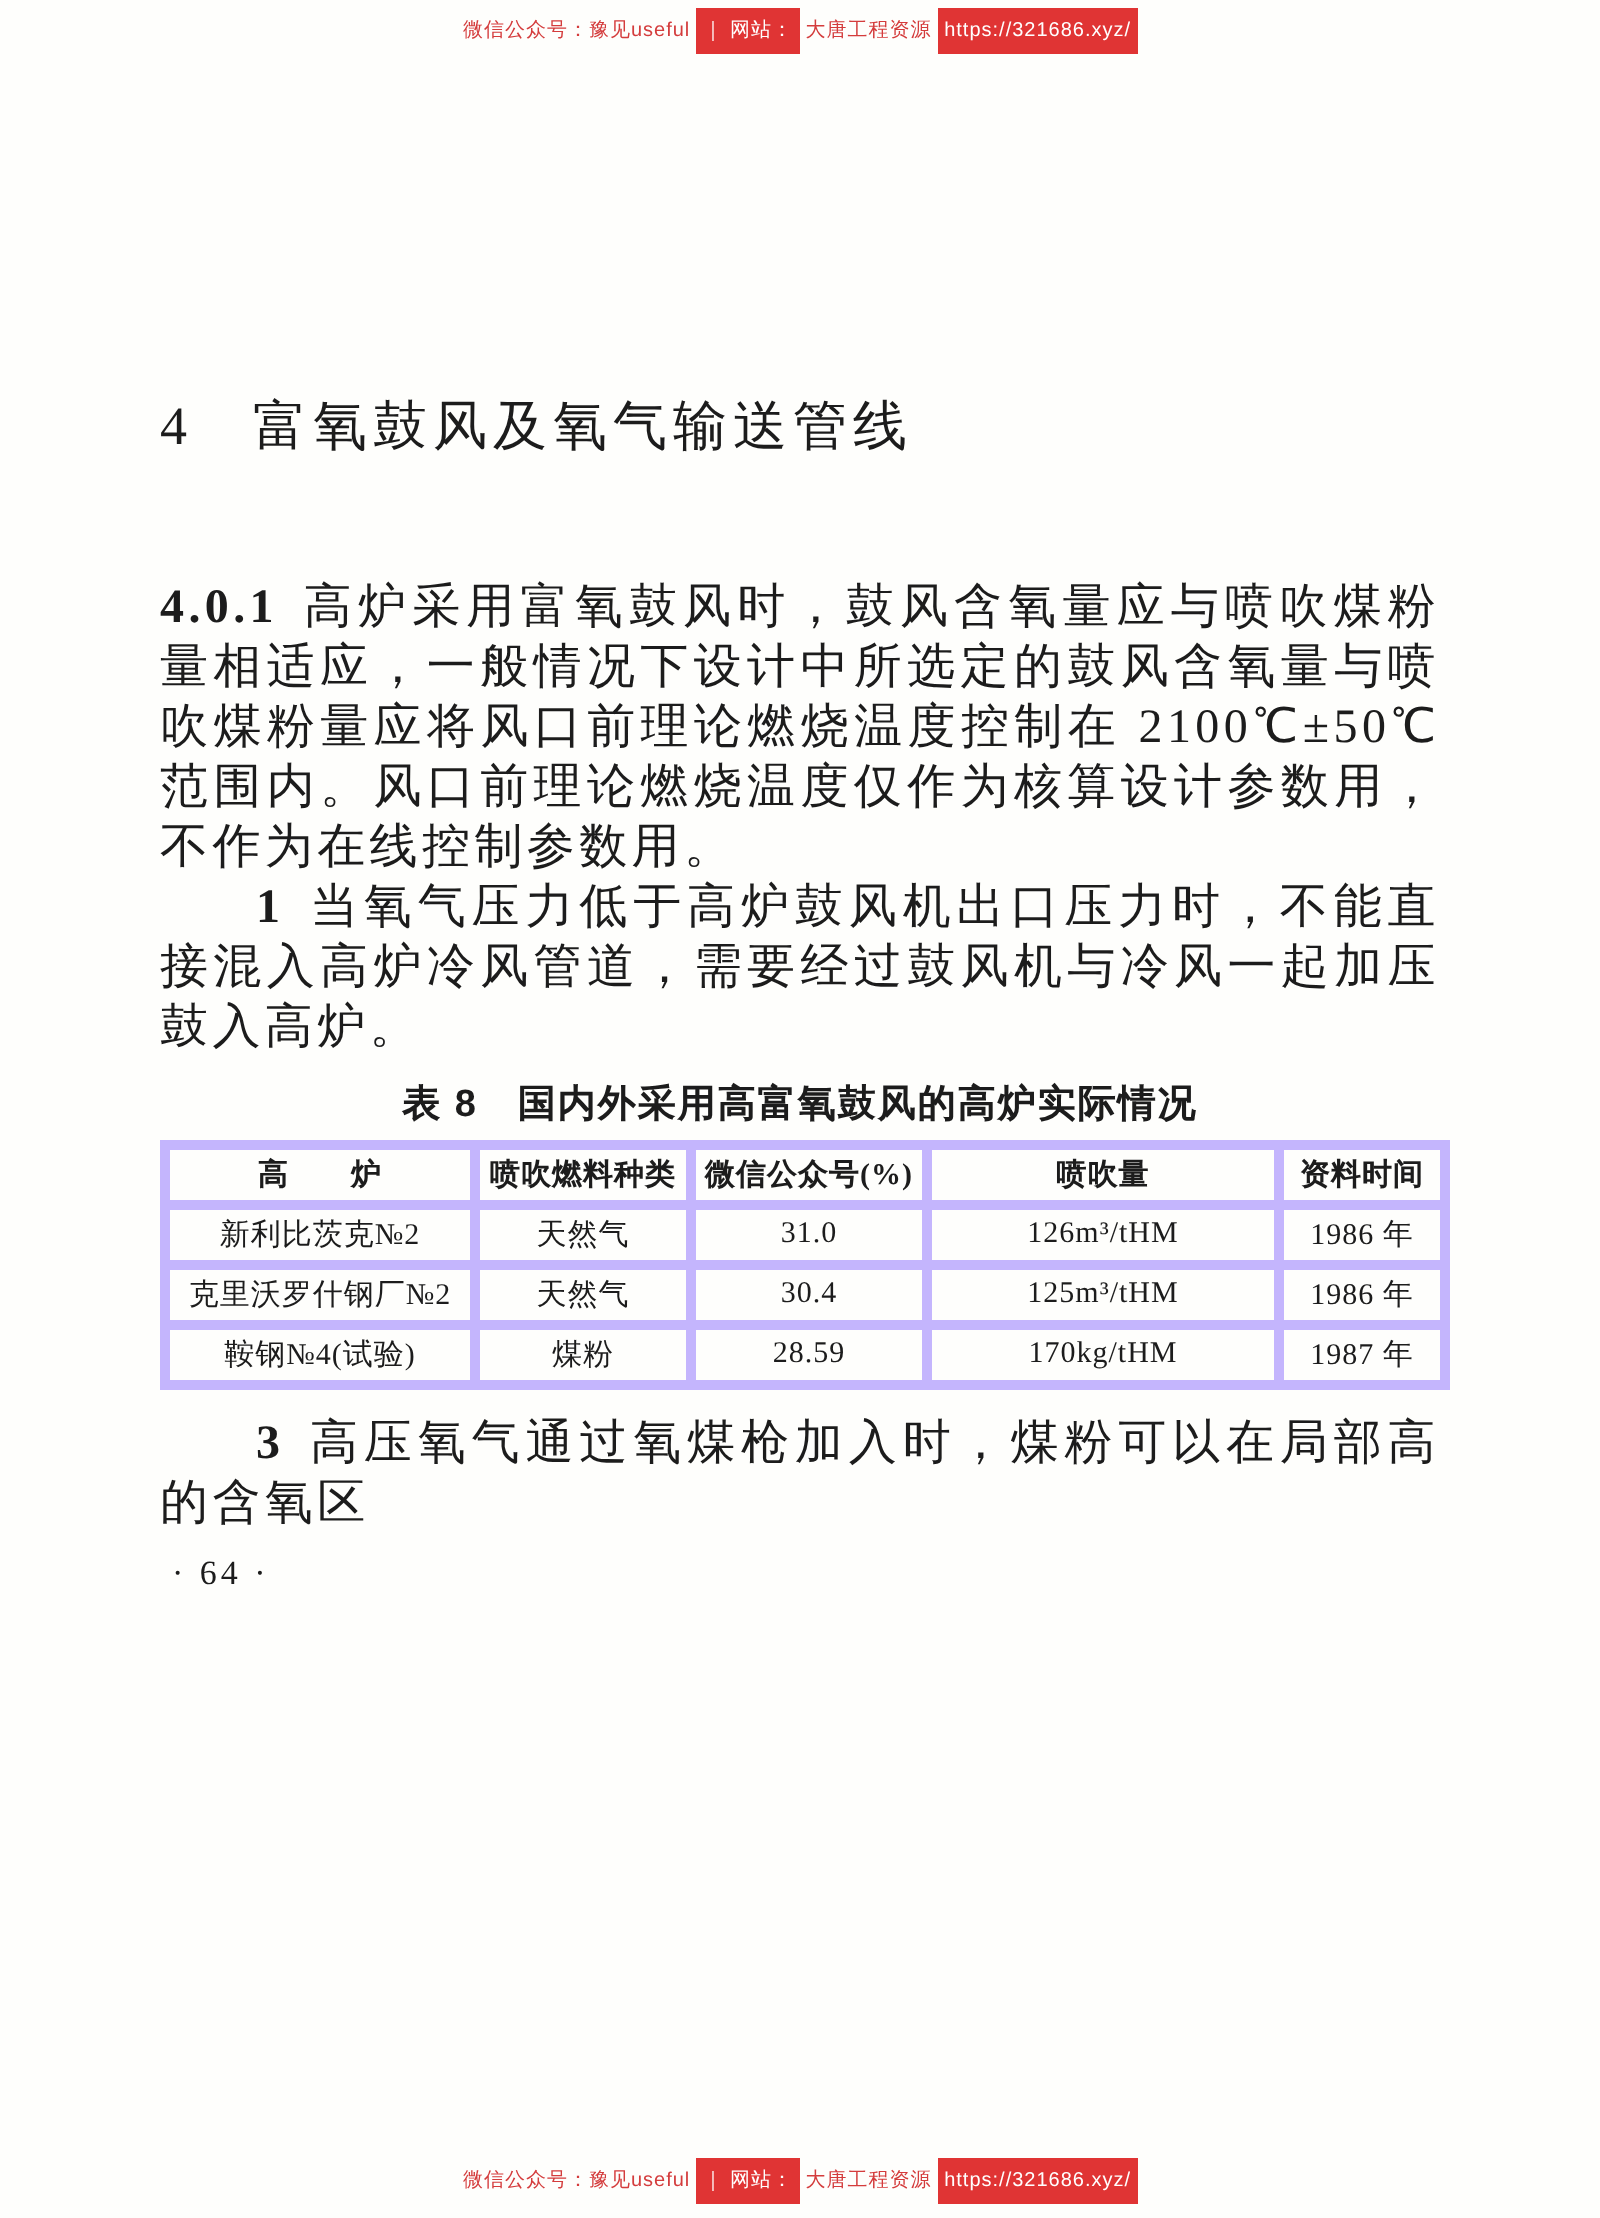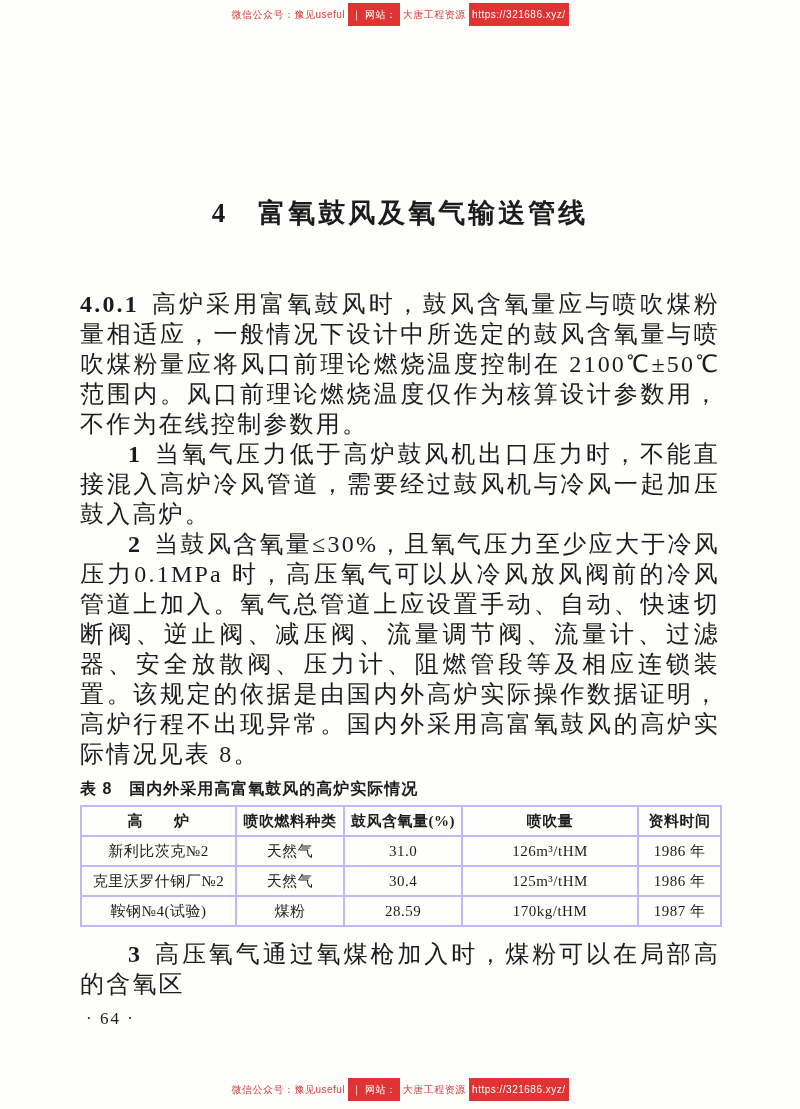--- a/index.html
+++ b/index.html
@@ -24,52 +24,51 @@
   .watermark.top { top: 8px; }
   .watermark.bottom { top: 1083px; }
   .wm-hl {
     background: #e03434;
     color: #ffffff;
     padding: 6px 3px;
   }
   .content { padding: 0 80px; }
   .title {
     padding-top: 195px;
-    text-align: center;
     font-size: 27px;
-    font-weight: bold;
+    font-weight: normal;
     letter-spacing: 3px;
     margin-bottom: 58px;
   }
   .para {
     font-size: 24px;
     line-height: 30px;
     text-align: justify;
     letter-spacing: 2.2px;
   }
   .para b { margin-right: 12px; }
   .para.sub { text-indent: 2em; }
   .table-caption {
     margin-top: 10px;
     margin-bottom: 5px;
-    text-align: left;
+    text-align: center;
     font-weight: bold;
-    font-size: 16px;
+    font-size: 19px;
     letter-spacing: 1px;
     font-family: "Liberation Sans", sans-serif;
   }
   table.bf-table {
     width: 100%;
     table-layout: fixed;
     border-collapse: collapse;
     border: 2px solid #2a2a2a;
     font-size: 15px;
   }
   table.bf-table th, table.bf-table td {
-    border: 2px solid #c4b5fd;
+    border: 5px solid #c4b5fd;
     height: 30px;
     text-align: center;
     padding: 1px 3px;
     letter-spacing: 0.5px;
     overflow: hidden;
     white-space: nowrap;
   }
   table.bf-table th { font-weight: bold; }
   .after-table { margin-top: 12px; }
   .page-number {
@@ -92,39 +91,36 @@
 <div class="content">
 
   <h1 class="title">4　富氧鼓风及氧气输送管线</h1>
 
   <p class="para">
     <b>4.0.1</b><span>高炉采用富氧鼓风时，鼓风含氧量应与喷吹煤粉量相适应，一般情况下设计中所选定的鼓风含氧量与喷吹煤粉量应将风口前理论燃烧温度控制在 2100℃±50℃范围内。风口前理论燃烧温度仅作为核算设计参数用，不作为在线控制参数用。</span>
   </p>
   <p class="para sub">
     <b>1</b><span>当氧气压力低于高炉鼓风机出口压力时，不能直接混入高炉冷风管道，需要经过鼓风机与冷风一起加压鼓入高炉。</span>
   </p>
-  <p class="para sub">
-    <b>2</b><span>当鼓风含氧量≤30%，且氧气压力至少应大于冷风压力0.1MPa 时，高压氧气可以从冷风放风阀前的冷风管道上加入。氧气总管道上应设置手动、自动、快速切断阀、逆止阀、减压阀、流量调节阀、流量计、过滤器、安全放散阀、压力计、阻燃管段等及相应连锁装置。该规定的依据是由国内外高炉实际操作数据证明，高炉行程不出现异常。国内外采用高富氧鼓风的高炉实际情况见表 8。</span>
-  </p>
 
   <div class="table-caption">表 8　国内外采用高富氧鼓风的高炉实际情况</div>
 
   <table class="bf-table">
     <colgroup>
       <col style="width:155px">
         <col style="width:108px">
         <col style="width:118px">
         <col style="width:176px">
         <col style="width:83px">
     </colgroup>
     <thead>
       <tr>
         <th>高　　炉</th>
         <th>喷吹燃料种类</th>
-        <th>鼓风含氧量(%)</th>
+        <th>微信公众号(%)</th>
         <th>喷吹量</th>
         <th>资料时间</th>
       </tr>
     </thead>
     <tbody>
       <tr>
         <td>新利比茨克№2</td>
         <td>天然气</td>
         <td>31.0</td>
         <td>126m³/tHM</td>

